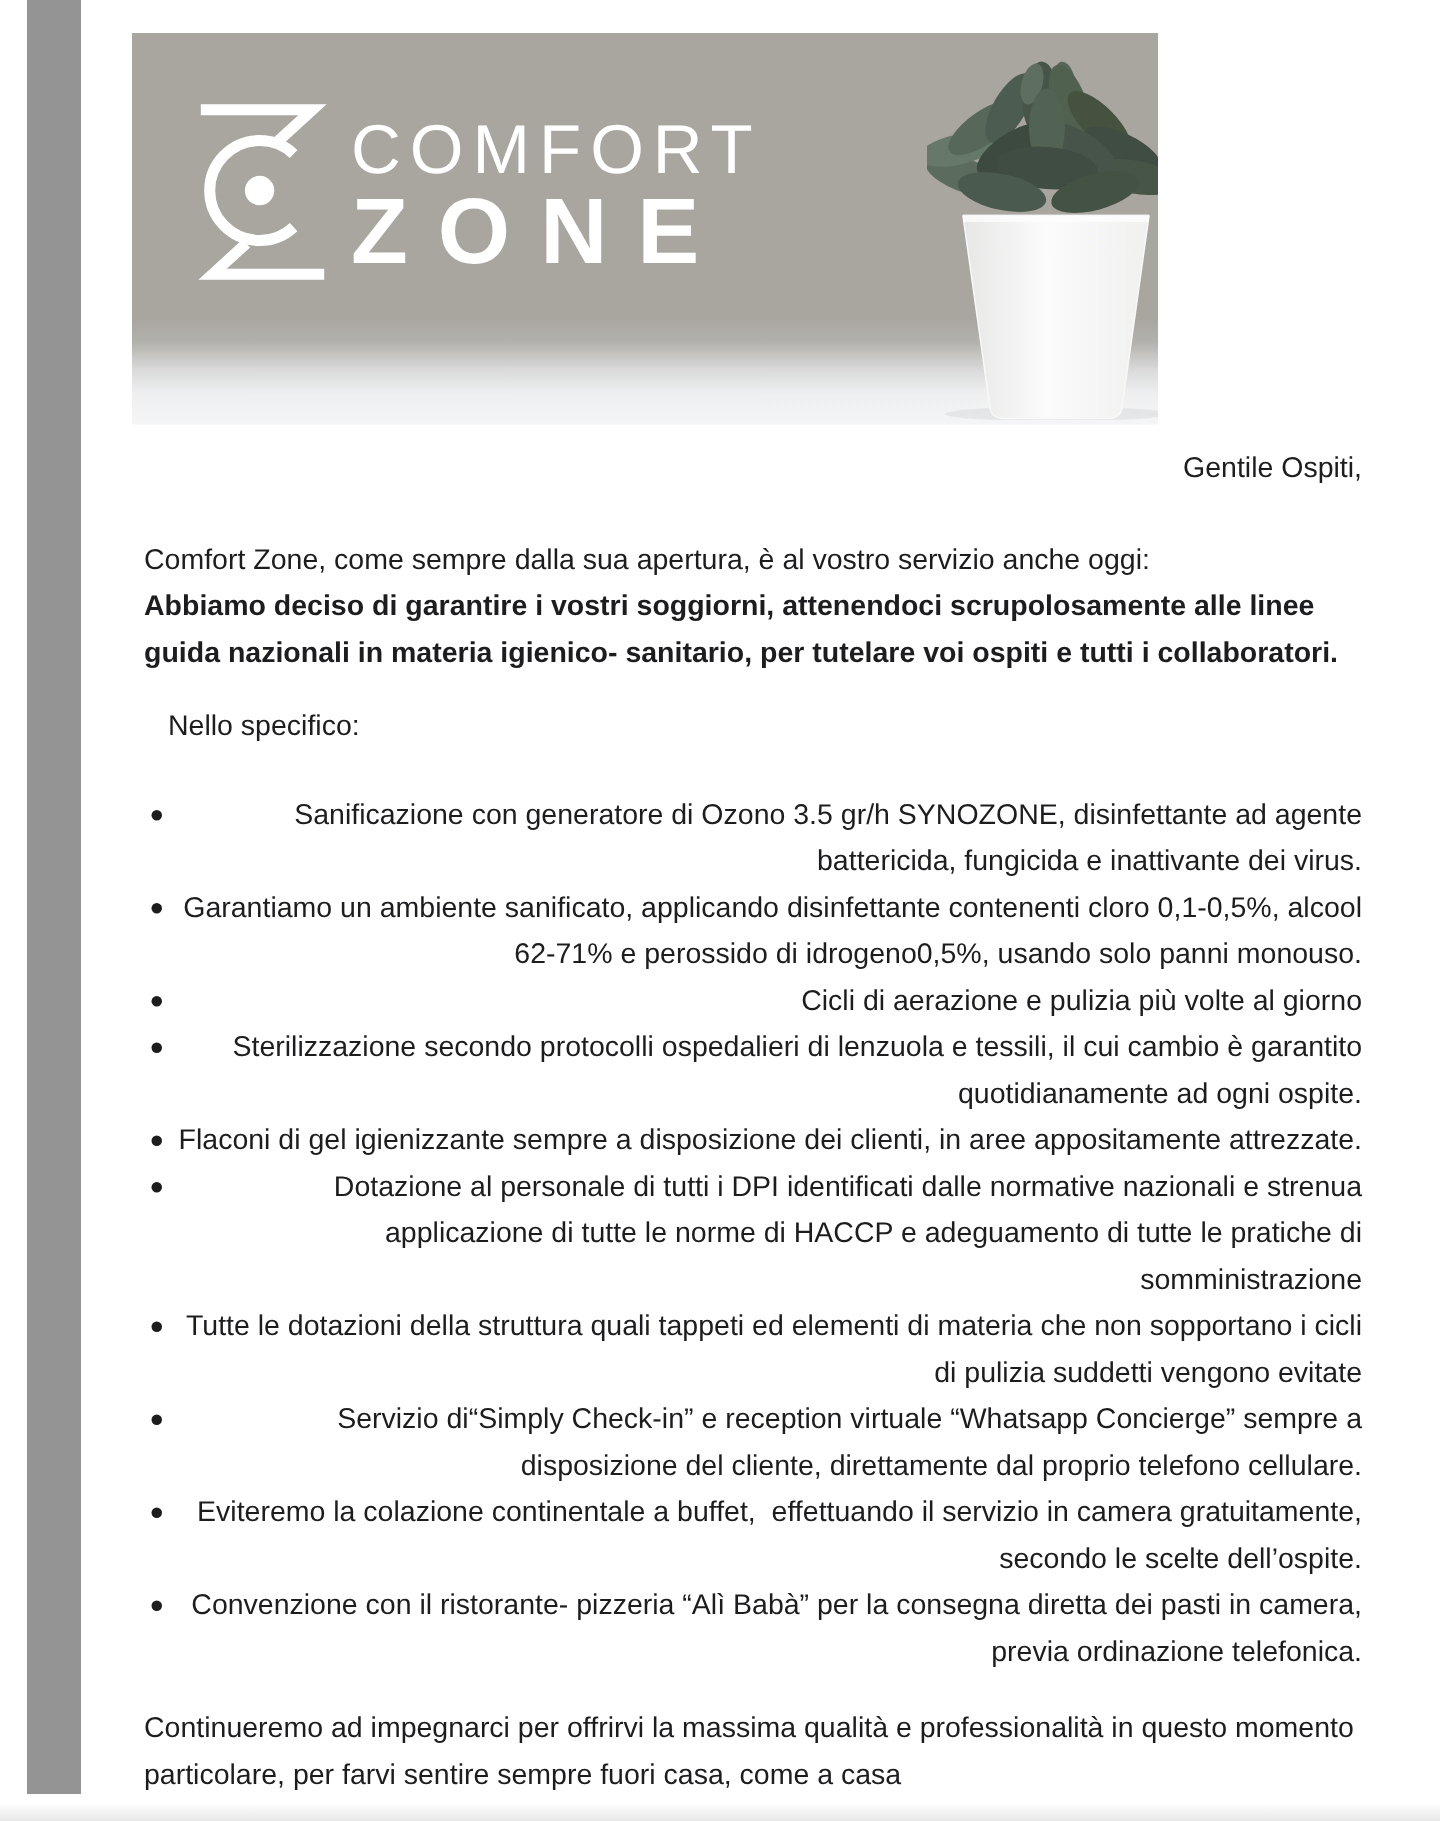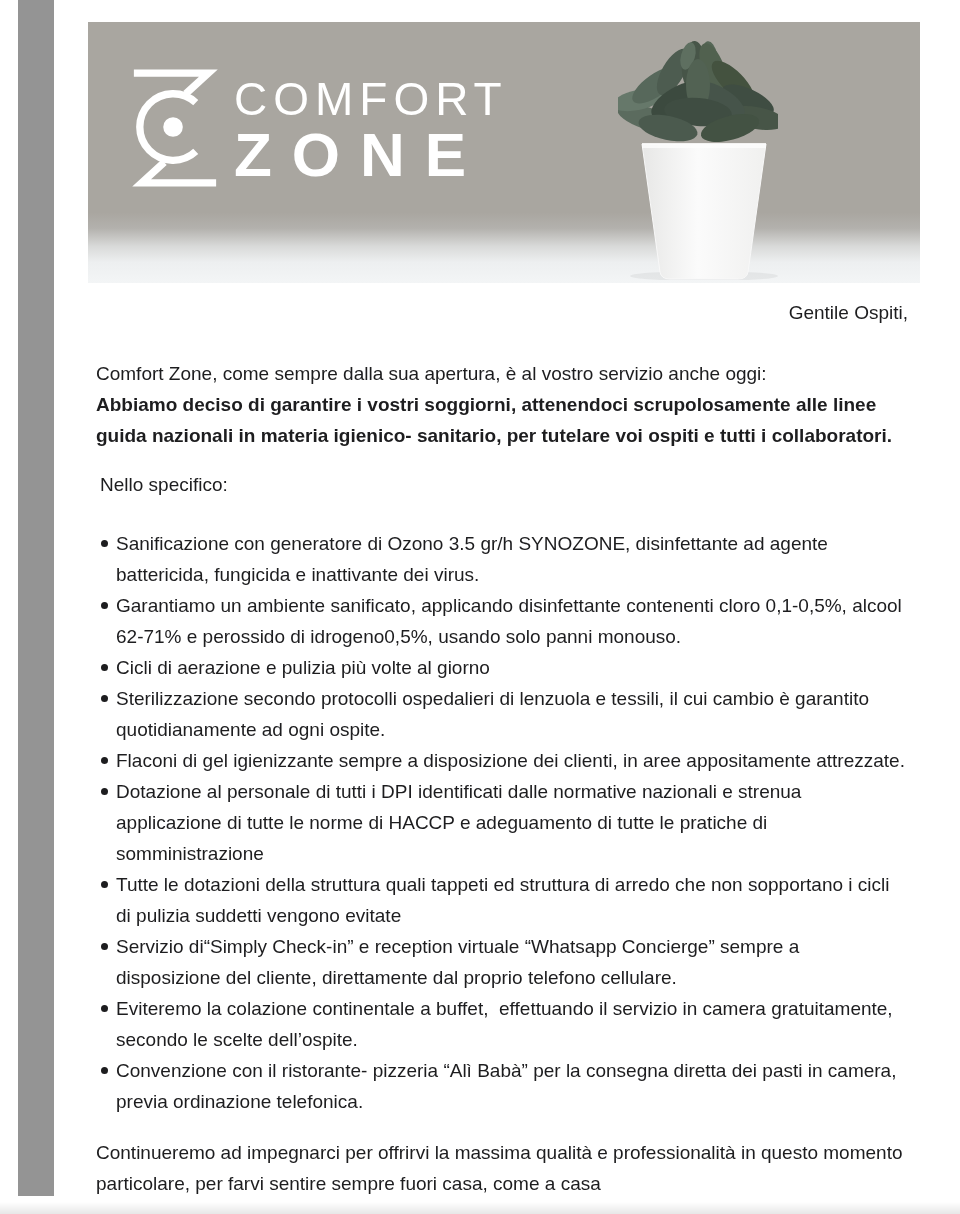--- a/index.html
+++ b/index.html
@@ -32,21 +32,21 @@
   .content {
     position: absolute;
     left: 88px; top: 0;
     width: 834px;
   }
 
   
   .hero {
     position: relative;
     margin-top: 22px;
-    width: 832px;
+    width: 684px;
     height: 261px;
     overflow: hidden;
     background: linear-gradient(180deg,
       #a9a6a0 0%, #a9a6a0 73%,
       #b3b1ad 79%, #d9dad9 86%,
       #edeff0 92%, #f3f5f6 100%);
   }
   .logo-mark { position: absolute; left: 40px; top: 42px; }
   .logo-text {
     position: absolute; left: 146px; top: 52px;
@@ -66,25 +66,26 @@
   .letter {
     width: 812px;
     padding-left: 8px;
     font-size: 19px;
     line-height: 31px;
     color: #1d1d1f;
   }
   .greeting   { margin: 14px 0 30px; text-align: right; }
   .intro      { margin: 17px 0 18px; }
   .intro strong { font-weight: 700; }
-  .list-heading { margin: 4px; }
+  .list-heading { margin: 16px; }
   ul.measures {
     margin: 28px 0 0;
     padding: 0;
     list-style: none;
+    text-align: right;
   }
   ul.measures li {
     position: relative;
     padding-left: 20px;
     white-space: pre-wrap;
   }
   ul.measures li::before {
     content: "";
     position: absolute;
     left: 5px; top: 12px;
@@ -172,21 +173,21 @@
           <li>Garantiamo un ambiente sanificato, applicando disinfettante contenenti cloro 0,1-0,5%, alcool 62-71% e perossido di idrogeno0,5%, usando solo panni monouso.</li>
 
           <li>Cicli di aerazione e pulizia più volte al giorno</li>
 
           <li>Sterilizzazione secondo protocolli ospedalieri di lenzuola e tessili, il cui cambio è garantito quotidianamente ad ogni ospite.</li>
 
           <li>Flaconi di gel igienizzante sempre a disposizione dei clienti, in aree appositamente attrezzate.</li>
 
           <li>Dotazione al personale di tutti i DPI identificati dalle normative nazionali e strenua applicazione di tutte le norme di HACCP e adeguamento di tutte le pratiche di somministrazione</li>
 
-          <li>Tutte le dotazioni della struttura quali tappeti ed struttura di arredo che non sopportano i cicli di pulizia suddetti vengono evitate</li>
+          <li>Tutte le dotazioni della struttura quali tappeti ed elementi di materia che non sopportano i cicli di pulizia suddetti vengono evitate</li>
 
           <li>Servizio di“Simply Check-in” e reception virtuale “Whatsapp Concierge” sempre a disposizione del cliente, direttamente dal proprio telefono cellulare.</li>
 
           <li>Eviteremo la colazione continentale a buffet,  effettuando il servizio in camera gratuitamente, secondo le scelte dell’ospite.</li>
 
           <li>Convenzione con il ristorante- pizzeria “Alì Babà” per la consegna diretta dei pasti in camera, previa ordinazione telefonica.</li>
         </ul>
 
       <p class="closing">Continueremo ad impegnarci per offrirvi la massima qualità e professionalità in questo momento particolare, per farvi sentire sempre fuori casa, come a casa</p>
 

